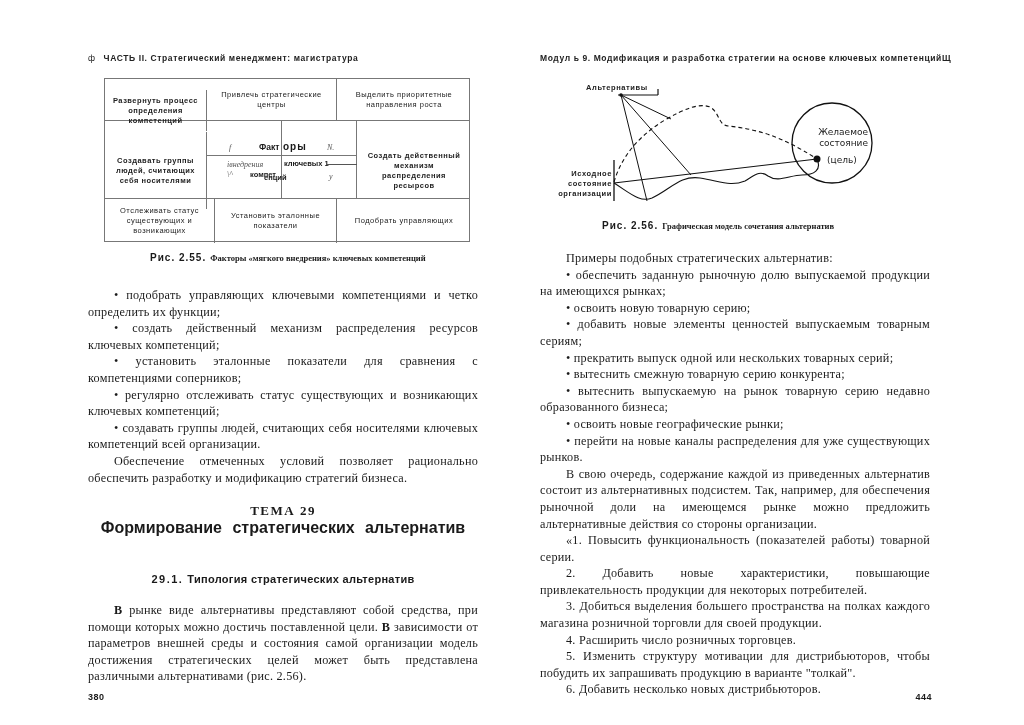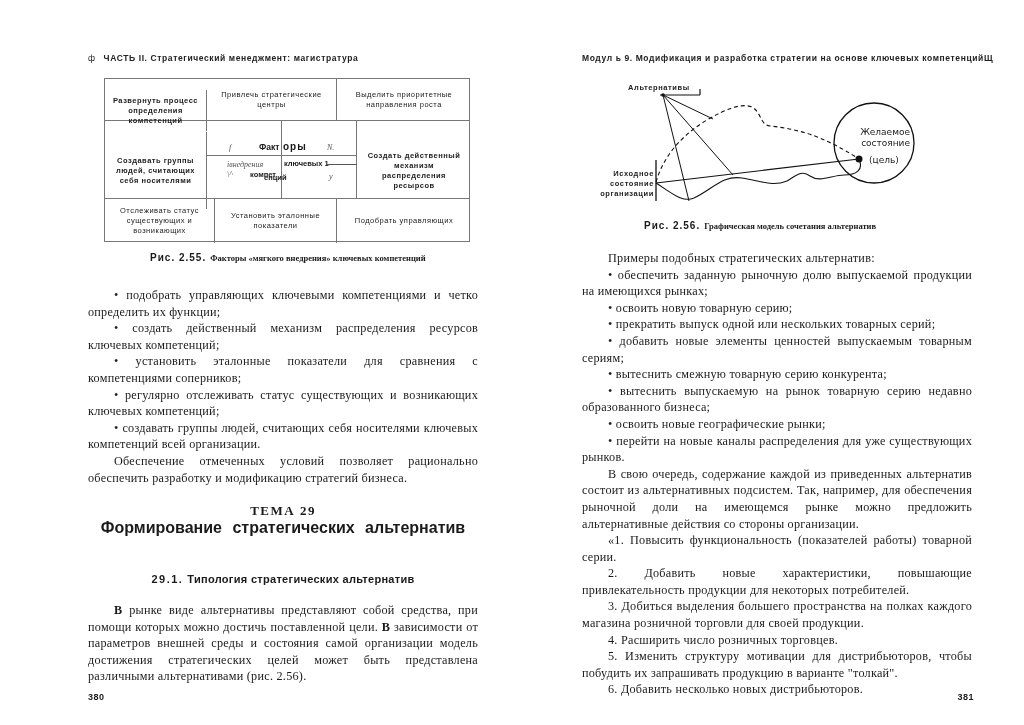--- a/index.html
+++ b/index.html
@@ -3,21 +3,21 @@
 <meta charset="utf-8">
 <style>
   * { margin: 0; padding: 0; box-sizing: border-box; }
   body {
     width: 1024px; height: 725px; background: #ffffff; position: relative;
     overflow: hidden; color: #1a1a1a;
     font-family: "Liberation Serif", serif;
   }
   .page { position: absolute; top: 0; height: 725px; }
   .page-left { left: 88px; width: 400px; }
-  .page-right { left: 540px; width: 400px; margin-left: 42px; }
+  .page-right { left: 540px; width: 400px; }
   .running-head {
     position: absolute; top: 53px; left: 0; width: 100%;
     font-family: "Liberation Sans", sans-serif; font-weight: bold;
     font-size: 8.5px; letter-spacing: 0.6px; color: #222;
     white-space: nowrap;
   }
   .running-head .mark { margin-right: 8px; font-weight: normal; }
   .page-right .running-head { display: flex; justify-content: space-between; }
   .page-num {
     position: absolute; top: 692px;
@@ -193,29 +193,29 @@
   </div>
 
   <div class="caption" style="left:62px;top:220px;">
     <span class="label">Рис. 2.56.</span><span>Графическая модель сочетания альтернатив</span>
   </div>
 
   <div class="text" style="top:250px;">
     <p>Примеры подобных стратегических альтернатив:</p>
     <p>• обеспечить заданную рыночную долю выпускаемой продукции на имеющихся рынках;</p>
     <p>• освоить новую товарную серию;</p>
+    <p>• добавить новые элементы ценностей выпускаемым товарным сериям;</p>
     <p>• прекратить выпуск одной или нескольких товарных серий;</p>
-    <p>• добавить новые элементы ценностей выпускаемым товарным сериям;</p>
     <p>• вытеснить смежную товарную серию конкурента;</p>
     <p>• вытеснить выпускаемую на рынок товарную серию недавно образованного бизнеса;</p>
     <p>• освоить новые географические рынки;</p>
     <p>• перейти на новые каналы распределения для уже существующих рынков.</p>
     <p>В свою очередь, содержание каждой из приведенных альтернатив состоит из альтернативных подсистем. Так, например, для обеспечения рыночной доли на имеющемся рынке можно предложить альтернативные действия со стороны организации.</p>
     <p>«1. Повысить функциональность (показателей работы) товарной серии.</p>
     <p>2. Добавить новые характеристики, повышающие привлекательность продукции для некоторых потребителей.</p>
     <p>3. Добиться выделения большего пространства на полках каждого магазина розничной торговли для своей продукции.</p>
     <p>4. Расширить число розничных торговцев.</p>
     <p>5. Изменить структуру мотивации для дистрибьюторов, чтобы побудить их запрашивать продукцию в варианте "толкай".</p>
     <p>6. Добавить несколько новых дистрибьюторов.</p>
   </div>
 
-  <div class="page-num">381</div>
+  <div class="page-num">444</div>
 </div>
 
 </body></html>

